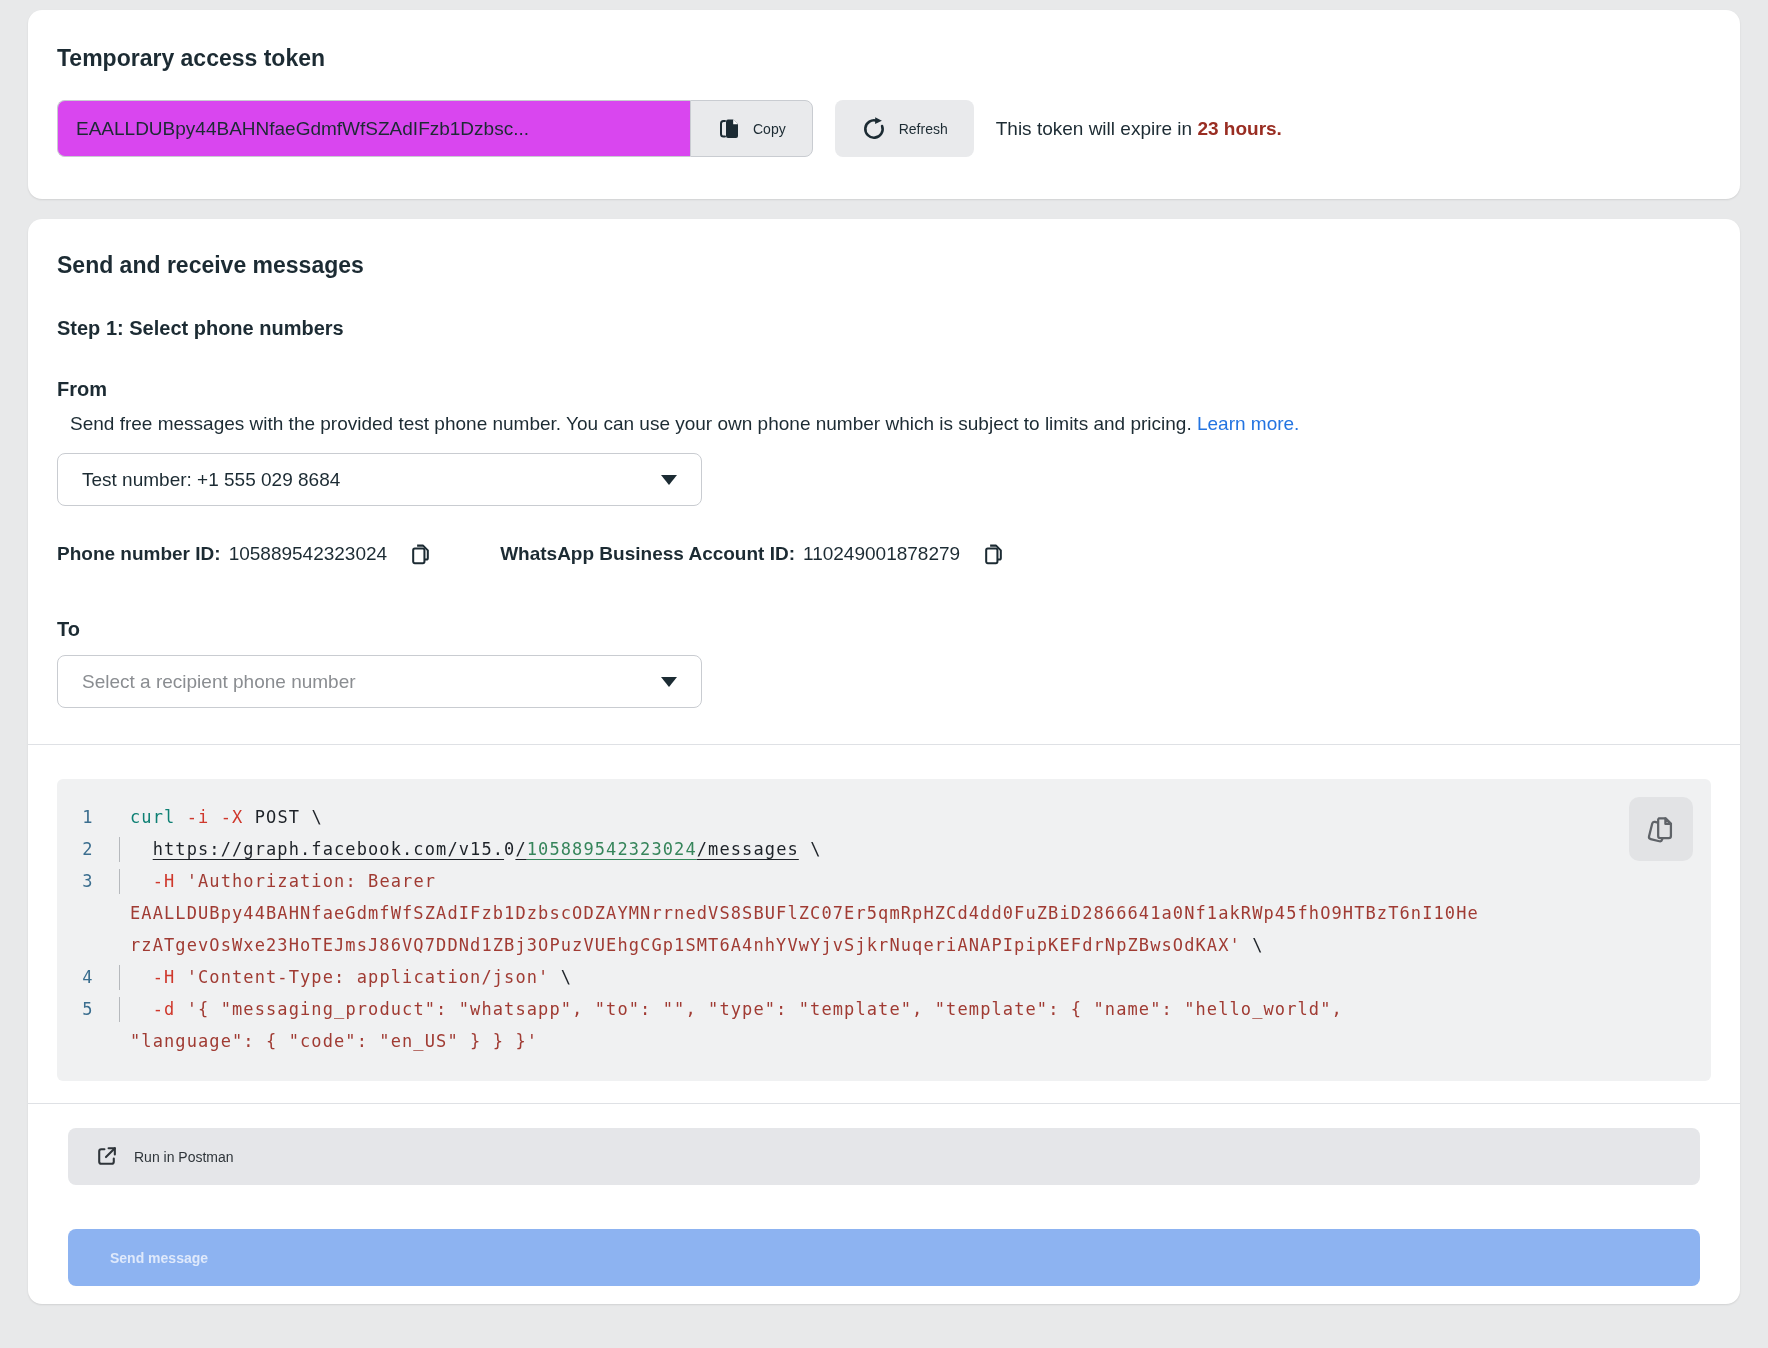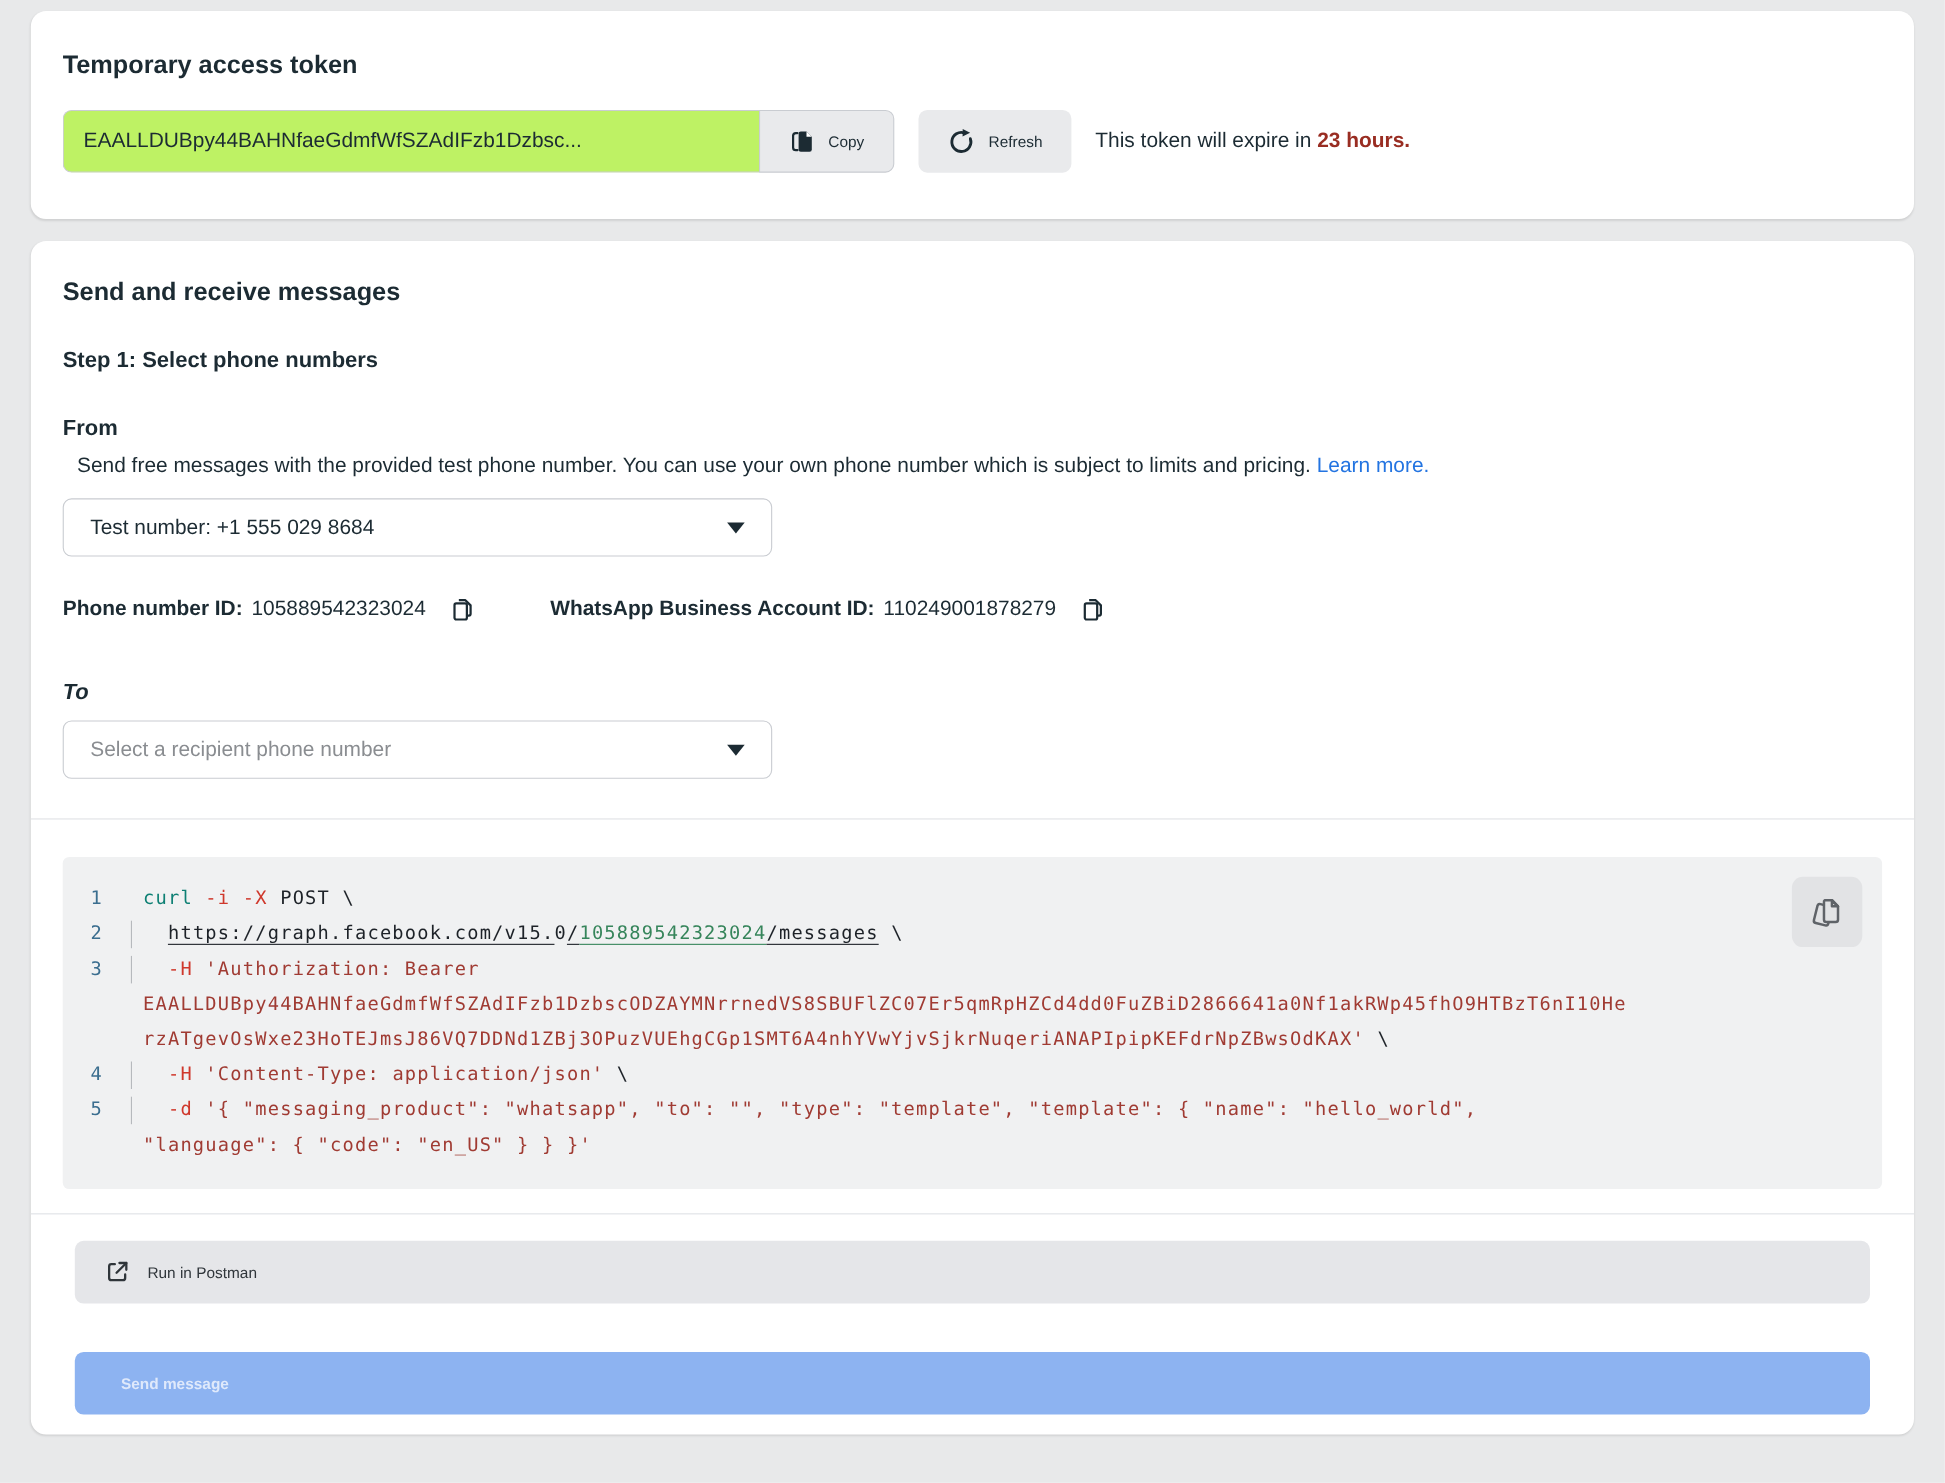--- a/index.html
+++ b/index.html
@@ -22,21 +22,21 @@
   .step-title { font-size: 20px; font-weight: bold; margin: 0; line-height: 26px; }
   .field-label { font-size: 20px; font-weight: bold; line-height: 24px; }
   .body-text { font-size: 19px; line-height: 26px; margin: 0; }
   .link { color: #2374e1; text-decoration: none; cursor: pointer; }
 
   
   .token-row { display: flex; align-items: center; margin-top: 28px; }
   .token-input {
     width: 633px; height: 57px; border: 1px solid #c9ccd1; border-right: none;
     border-radius: 8px 0 0 8px; font-size: 19px; padding: 13px 18px; color: #1c2b33;
-    font-family: "Liberation Sans", "DejaVu Sans", sans-serif; outline: none; background: #bef264;
+    font-family: "Liberation Sans", "DejaVu Sans", sans-serif; outline: none; background: #d946ef;
   }
   .btn {
     display: flex; align-items: center; gap: 12px; height: 57px;
     font-size: 14px; color: #1c2b33; cursor: pointer; user-select: none;
     background: #e9eaec; border: none; border-radius: 8px; padding: 0 26px;
     font-family: "Liberation Sans", "DejaVu Sans", sans-serif;
   }
   .copy-btn { border: 1px solid #c9ccd1; border-radius: 0 8px 8px 0; background: #e9eaec; }
   .refresh-btn { margin-left: 22px; }
   .expiry { margin-left: 22px; font-size: 19px; }
@@ -96,21 +96,21 @@
     border-top: 1px solid #dfe1e5; margin-top: 22px;
     padding: 24px 40px 18px; display: flex; justify-content: flex-end; gap: 44px; flex-direction: column;
   }
   .postman-btn { background: #e5e6e9; border-radius: 8px; color: #2f353a; gap: 15px; }
   .send-btn {
     background: #8db3f1; border-radius: 8px; color: #dfe9fb;
     font-weight: bold; padding: 0 42px; cursor: default;
   }
 
   .mt10 { margin-top: 10px; margin-left: 13px; } .mt14 { margin-top: 14px; } .mt16 { margin-top: 16px; } .mt36 { margin-top: 36px; } .mt38 { margin-top: 38px; }
-  .mt40 { margin-top: 40px; } .mt50 { margin-top: 50px; font-style: italic; }
+  .mt40 { margin-top: 40px; } .mt50 { margin-top: 50px; }
 </style>
 </head>
 <body>
 
 <section class="card card-token">
   <h1 class="section-title">Temporary access token</h1>
   <div class="token-row">
     <input class="token-input" type="text" readonly="" value="EAALLDUBpy44BAHNfaeGdmfWfSZAdIFzb1Dzbsc..." style="">
     <button class="btn copy-btn">
       <span style="display:flex;">

